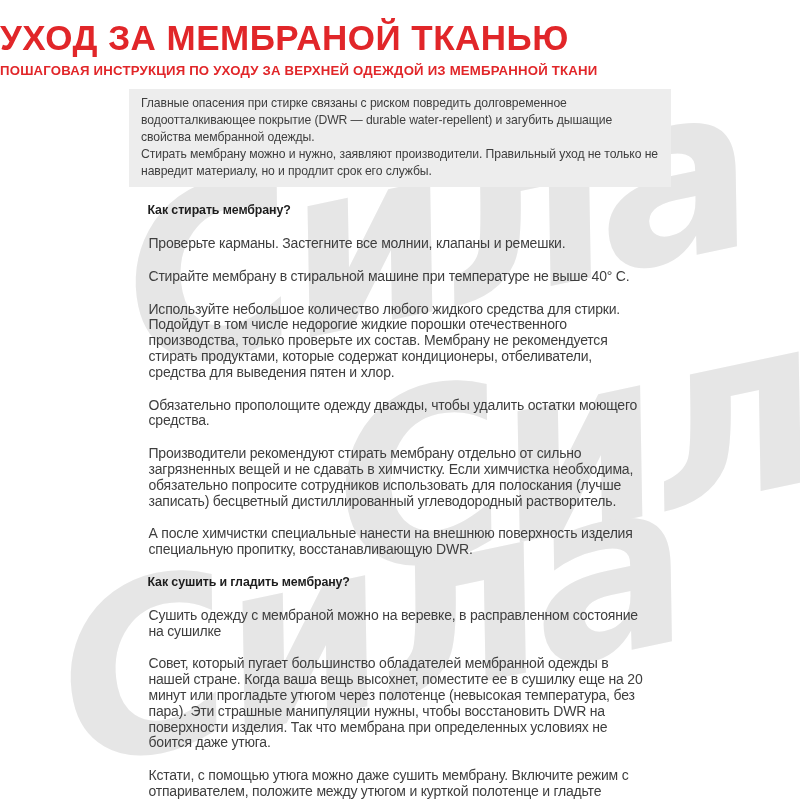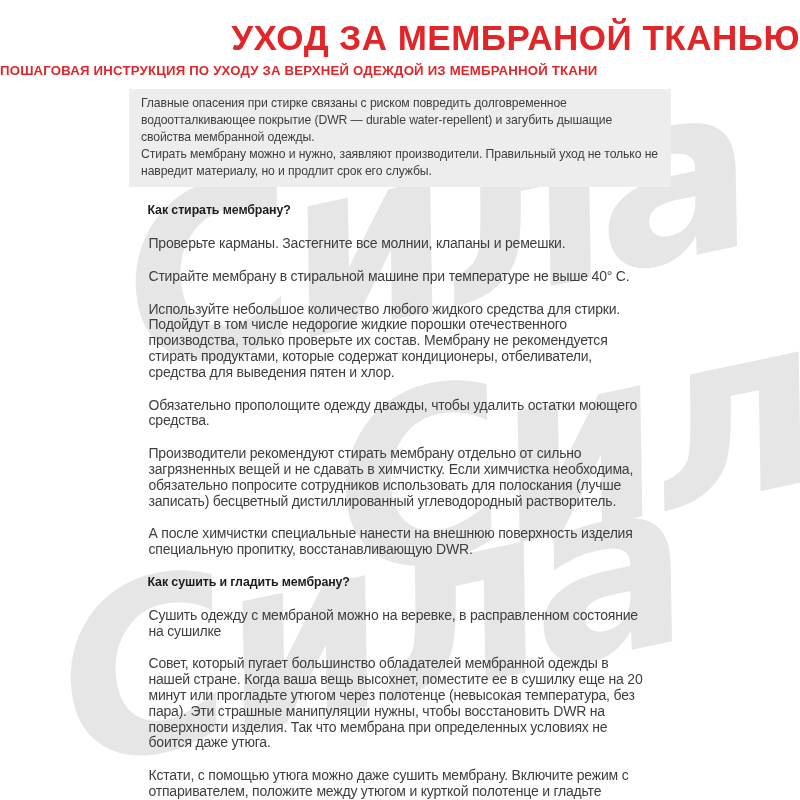--- a/index.html
+++ b/index.html
@@ -24,21 +24,21 @@
     font-size:235px;line-height:1;
     letter-spacing:-10px;white-space:nowrap;
     color:var(--watermark);
     transform:rotate(-12deg);
   }
   .wm1{left:120px;top:110px;}
   .wm2{left:330px;top:315px;}
   .wm3{left:55px;top:505px;}
   .content{position:relative;z-index:1;padding-top:20px;}
   .title{
-    margin:0;text-align:right;
+    margin:0;text-align:left;
     color:var(--accent-red);
     font-size:35px;font-weight:bold;letter-spacing:0.5px;line-height:1;
   }
   .subtitle{
     margin:8px 0 0;
     color:var(--accent-red);
     font-size:13.2px;font-weight:bold;letter-spacing:0.2px;line-height:1.15;
   }
   .intro-box{
     width:518px;margin:11px auto 0;

